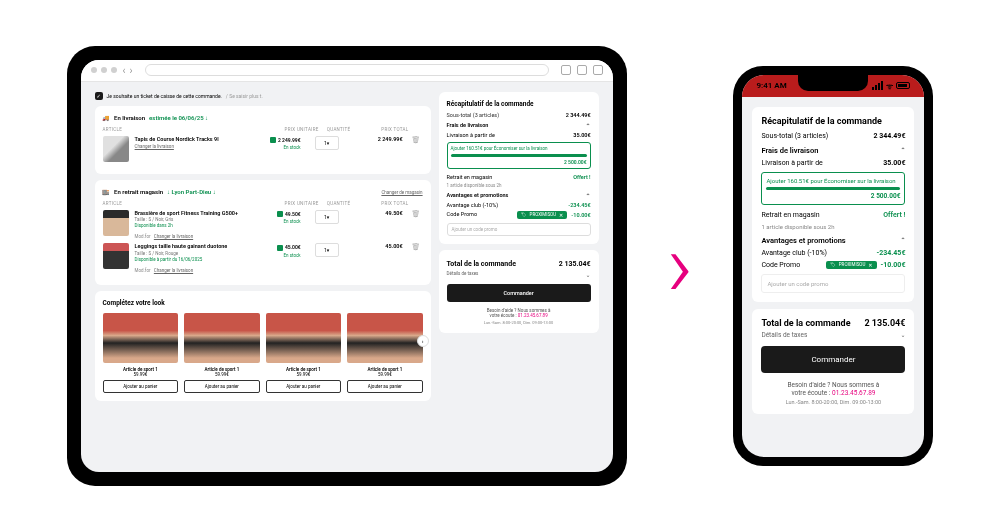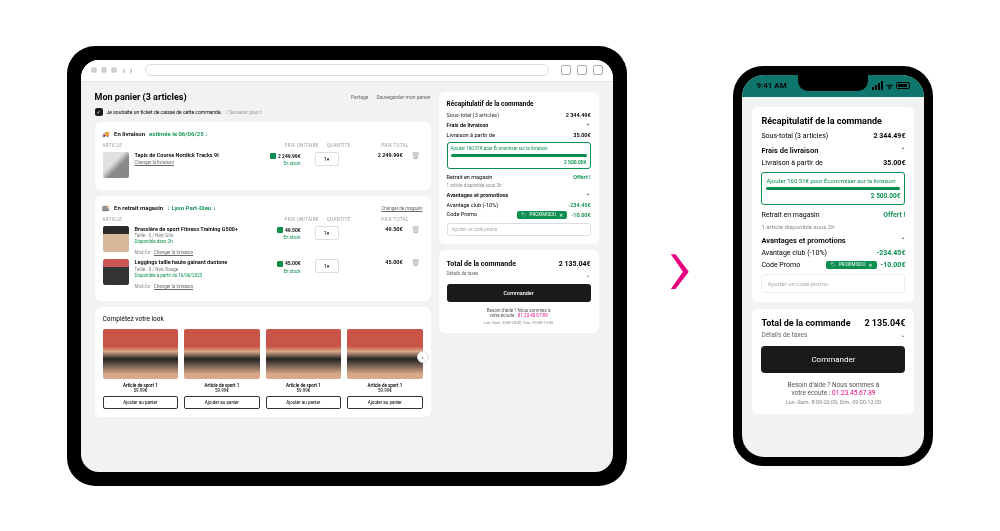--- a/index.html
+++ b/index.html
@@ -42,21 +42,21 @@
 .item-avail{font-size:4.5px;color:#0a8f4e;margin-top:1px}
 .item-change{font-size:4.5px;color:#666;text-decoration:underline;margin-top:2px}
 .item-unit{width:50px;text-align:right;display:flex;flex-direction:column;align-items:flex-end}
 .price-tag{font-size:5px;font-weight:600}
 .tag-icon{display:inline-block;width:6px;height:6px;background:#0a8f4e;border-radius:1px;margin-right:2px;vertical-align:middle}
 .stock{font-size:4.5px;color:#0a8f4e;margin-top:2px}
 .qty-box{width:24px;height:14px;border:1px solid #ddd;border-radius:2px;display:flex;align-items:center;justify-content:center;font-size:5px;margin:0 8px}
 .item-total{width:50px;text-align:right;font-size:5.5px;font-weight:600}
 .trash{width:14px;text-align:center;color:#aaa;font-size:7px}
 .mod-for{font-size:4.5px;color:#888;margin-top:6px}
-.complete-title{font-size:6.5px;font-weight:400;margin-bottom:6px}
+.complete-title{font-size:6.5px;font-weight:700;margin-bottom:6px}
 .carousel{display:flex;gap:6px;position:relative}
 .prod-card{flex:1;display:flex;flex-direction:column;align-items:center}
 .prod-img{width:100%;height:50px;background:linear-gradient(180deg,#c85548 35%,#d9a88a 45%,#222 60%,#d9a88a 90%);border-radius:2px;margin-bottom:4px}
 .prod-name{font-size:4.5px;font-weight:600}
 .prod-price{font-size:4.5px;margin-bottom:3px}
 .add-btn{width:100%;border:1px solid #333;background:#fff;font-size:4.5px;padding:3px 0;border-radius:2px}
 .car-arrow{position:absolute;right:-6px;top:22px;width:12px;height:12px;background:#fff;border:1px solid #ddd;border-radius:50%;display:flex;align-items:center;justify-content:center;font-size:6px}
 .summary-title{font-size:6.5px;font-weight:700;margin-bottom:4px}
 .sum-row{display:flex;justify-content:space-between;font-size:5.5px;margin:3px 0}
 .sum-label{color:#333}
@@ -73,21 +73,21 @@
 .promo-input{border:1px solid #ddd;border-radius:3px;padding:3px 4px;font-size:4.5px;color:#aaa;margin-top:4px}
 .total-row{display:flex;justify-content:space-between;font-size:7px;font-weight:700;margin-top:2px}
 .tax-row{display:flex;justify-content:space-between;font-size:4.5px;color:#666;margin:3px 0 6px}
 .order-btn{width:100%;background:#1a1a1a;color:#fff;border:none;padding:6px 0;font-size:5.5px;border-radius:3px;font-weight:500}
 .help-box{text-align:center;font-size:4.5px;margin-top:6px;color:#555}
 .help-link{color:#e6007e;}
 .help-hours{font-size:4px;color:#888;margin-top:2px}
 .arrow-sep{font-size:90px;color:#e6007e;font-weight:300;line-height:1}
 .phone{width:200px;height:400px;background:#000;border-radius:30px;padding:9px;position:relative}
 .phone-screen{width:100%;height:100%;background:#f1f2f4;border-radius:22px;overflow:hidden;display:flex;flex-direction:column}
-.status-bar{height:22px;display:flex;justify-content:space-between;align-items:center;padding:0 14px;font-size:8px;font-weight:600;background:#0f766e}
+.status-bar{height:22px;display:flex;justify-content:space-between;align-items:center;padding:0 14px;font-size:8px;font-weight:600;background:#b91c1c}
 .notch{position:absolute;top:9px;left:50%;transform:translateX(-50%);width:70px;height:16px;background:#000;border-radius:0 0 10px 10px}
 .status-icons{display:flex;gap:3px;align-items:center}
 .bars{display:flex;gap:1px;align-items:flex-end}
 .bar{width:2px;background:#000}
 .phone-content{flex:1;padding:10px;overflow:hidden;font-size:7px}
 .p-card{background:#fff;border-radius:6px;padding:9px;margin-bottom:7px}
 .p-title{font-size:9px;font-weight:700;margin-bottom:6px}
 .p-row{display:flex;justify-content:space-between;font-size:7px;margin:4px 0}
 .p-sec{font-size:7.5px;font-weight:600;margin-top:6px;display:flex;justify-content:space-between}
 .p-threshold{border:1px solid #0a8f4e;border-radius:3px;padding:4px;margin-top:5px;font-size:6px;color:#0a8f4e}
@@ -116,27 +116,20 @@
           <span>‹</span>
           <span>›</span>
         </div>
   <div class="url-bar"></div>
   <div class="tiny-icon"></div>
   <div class="tiny-icon"></div>
   <div class="tiny-icon"></div>
 </div>
 <div class="content">
 <div class="main-col">
-  <div class="cart-header">
-    <div class="cart-title">Mon panier (3 articles)</div>
-    <div class="header-links">
-      <span>Partage</span>
-      <span>Sauvegarder mon panier</span>
-    </div>
-  </div>
   <div class="checkbox-row">
     <div class="check">✓</div>
     <span>Je souhaite un ticket de caisse de cette commande.</span>
     <span class="later">/ Se saisir plus t.</span>
   </div>
 
   <div class="card">
     <div class="card-head">
       <div class="ship-label">
                 <span>🚚</span>

